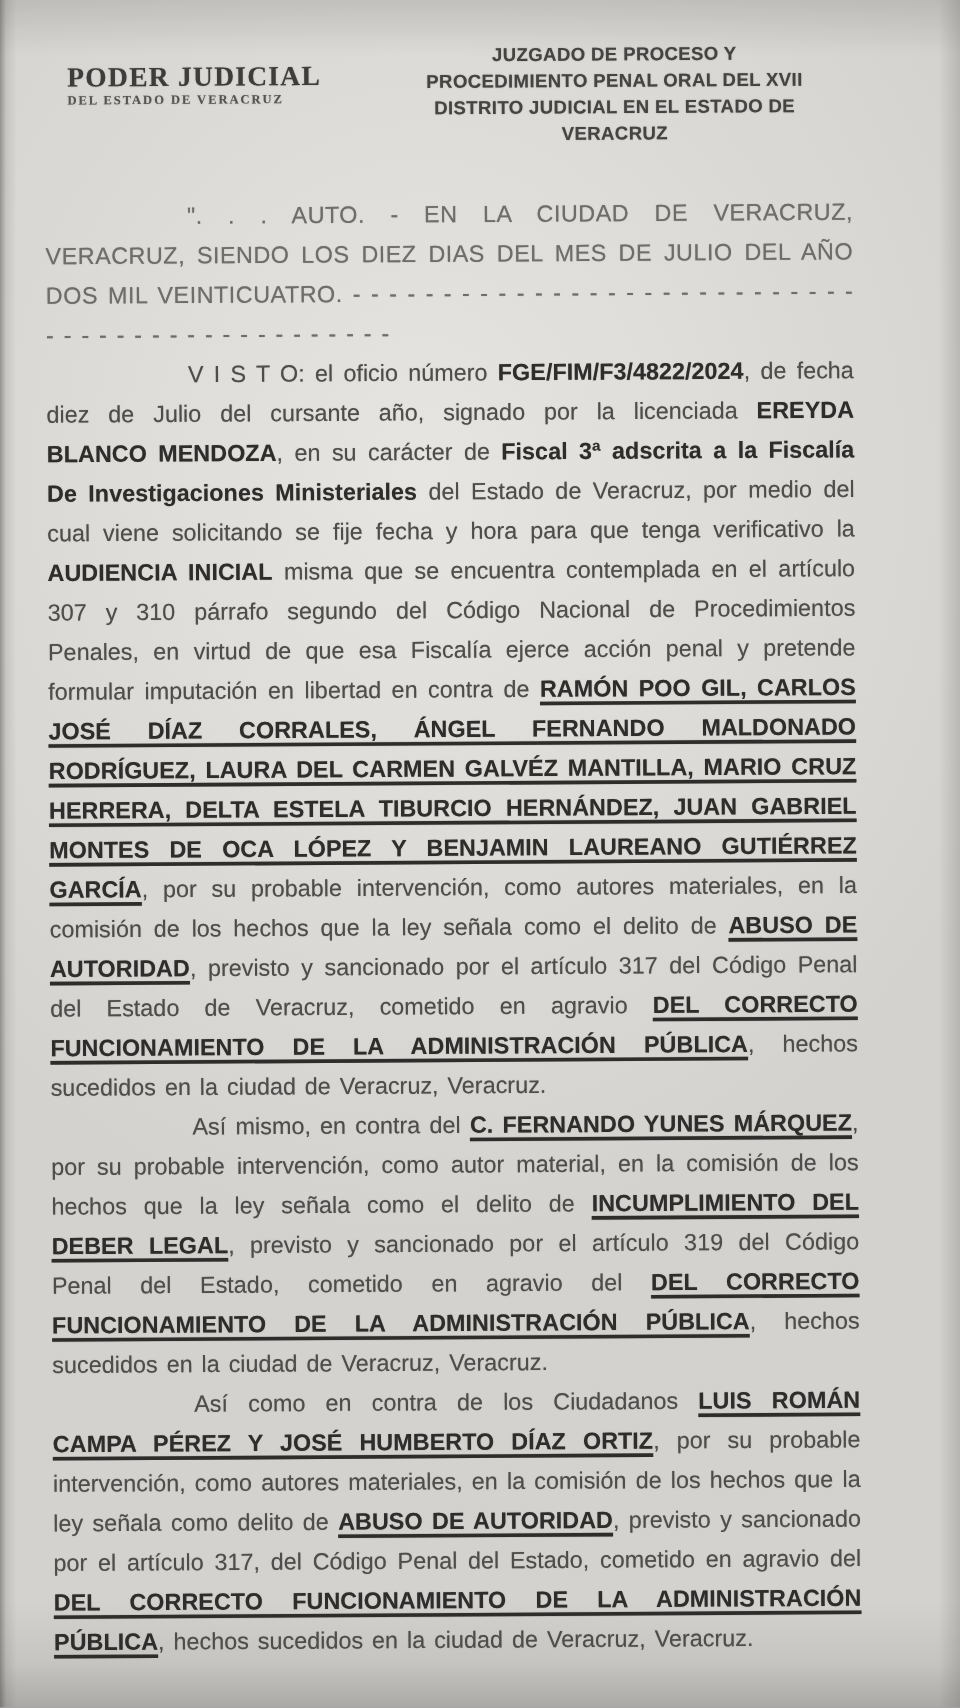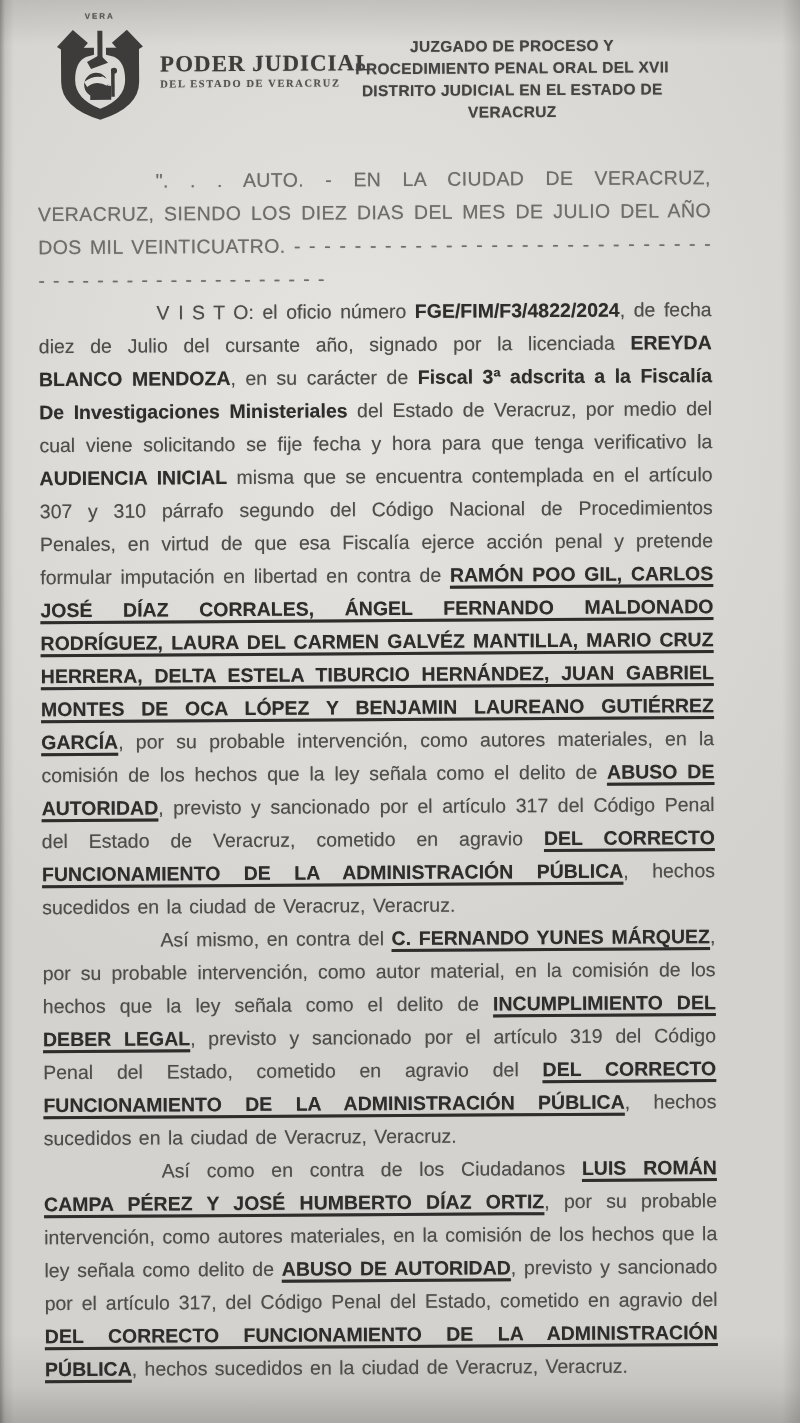--- a/index.html
+++ b/index.html
@@ -117,38 +117,20 @@
     text-underline-offset: 4px;
   }
 </style>
 </head>
 <body>
 
 <div class="sheet">
   <div class="content">
 
     <div class="brand">
-      <div class="seal-wrap">
-        <div class="seal-caption">VERA</div>
-        <svg class="seal-svg" width="104" height="100" viewBox="0 0 100 100" aria-hidden="true">
-          <g fill="#3d3c3a">
-            <polygon points="7,25 23,8 38,21 25,36"></polygon>
-            <polygon points="93,25 77,8 62,21 75,36"></polygon>
-            <rect x="47.5" y="9" width="5" height="28"></rect>
-            <path d="M11,26 L44,26 L44,33 L36,35 Q25,40 25,58 Q25,77 50,87 Q75,77 75,58 Q75,40 64,35 L56,33 L56,26 L89,26 L89,60 Q89,86 50,98 Q11,86 11,60 Z"></path>
-            <path d="M37,40 l13,-7 l8,8 l-17,6 z"></path>
-            <circle cx="64" cy="49" r="3"></circle>
-            <circle cx="46" cy="63" r="12"></circle>
-            <rect x="40" y="64" width="21" height="14"></rect>
-            <rect x="61" y="47" width="3.5" height="28"></rect>
-          </g>
-          <path d="M34,60 q12,-9 26,-2 l-3,6 q-11,-6 -20,1 z" fill="#dddcd8"></path>
-          <circle cx="52" cy="57" r="2.2" fill="#dddcd8"></circle>
-        </svg>
-      </div>
       <div class="brand-text">
         <div class="brand-name">PODER JUDICIAL</div>
         <div class="brand-sub">DEL ESTADO DE VERACRUZ</div>
       </div>
     </div>
 
     <div class="court-block">
       <div>JUZGADO DE PROCESO Y</div>
       <div>PROCEDIMIENTO PENAL ORAL DEL XVII</div>
       <div>DISTRITO JUDICIAL EN EL ESTADO DE</div>

